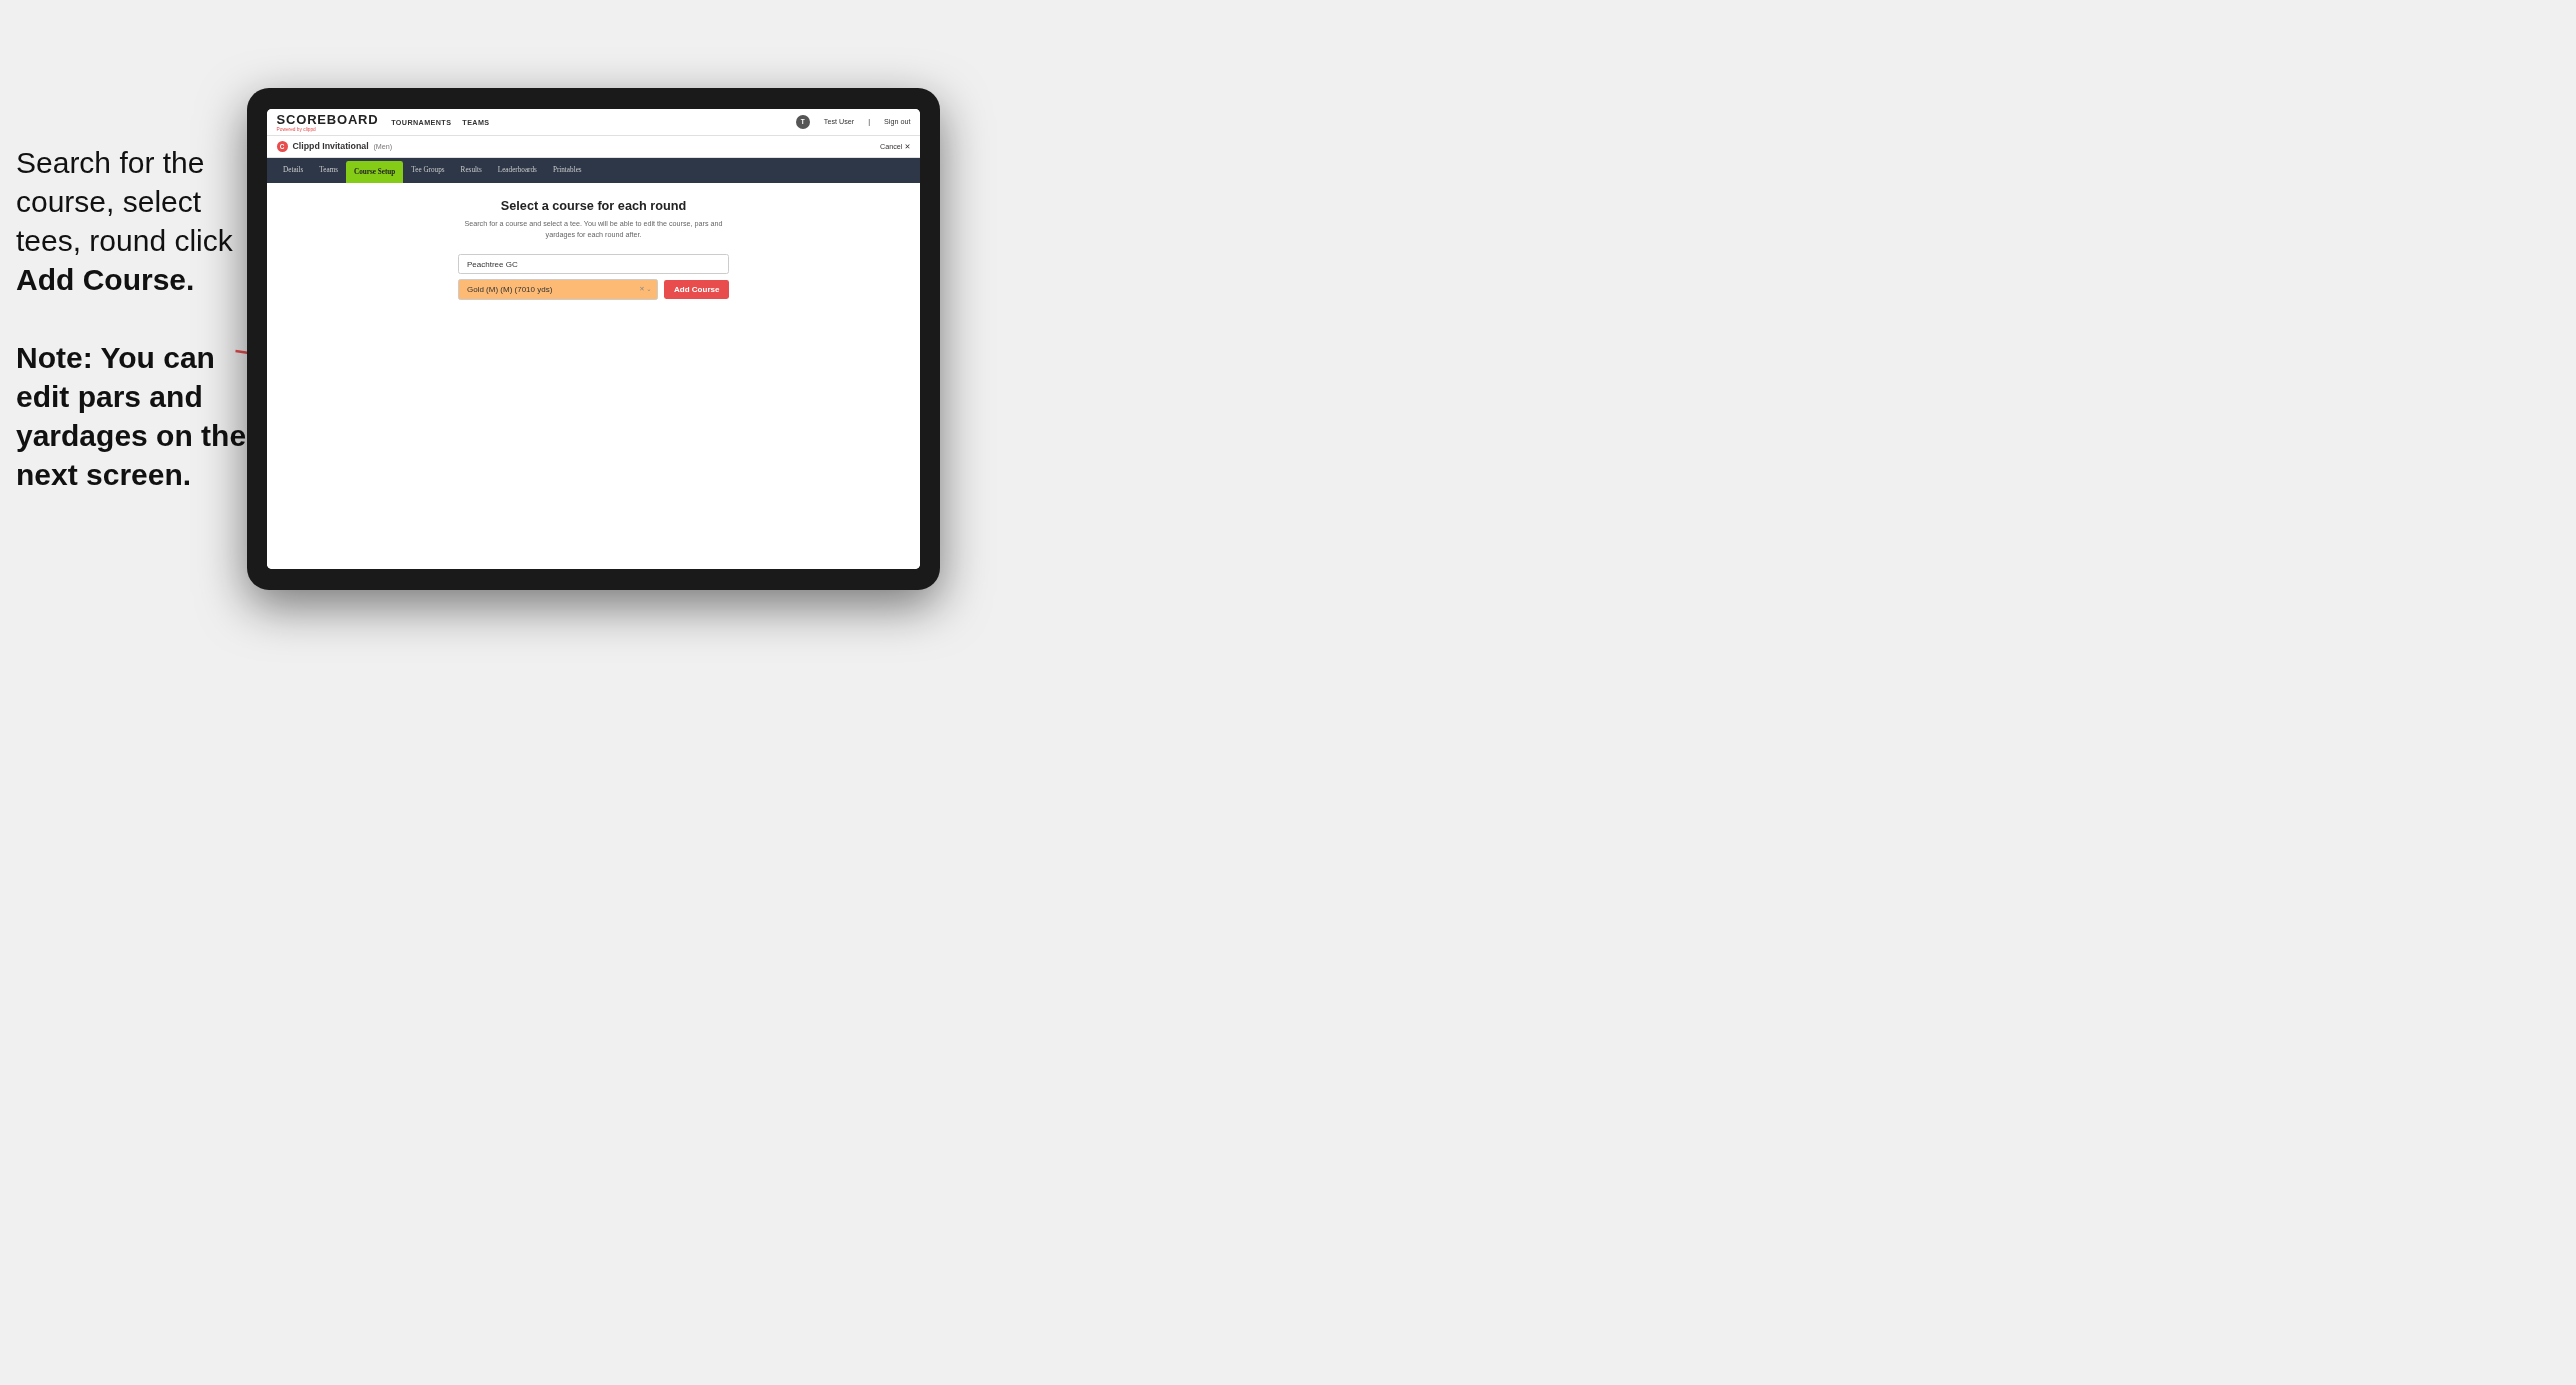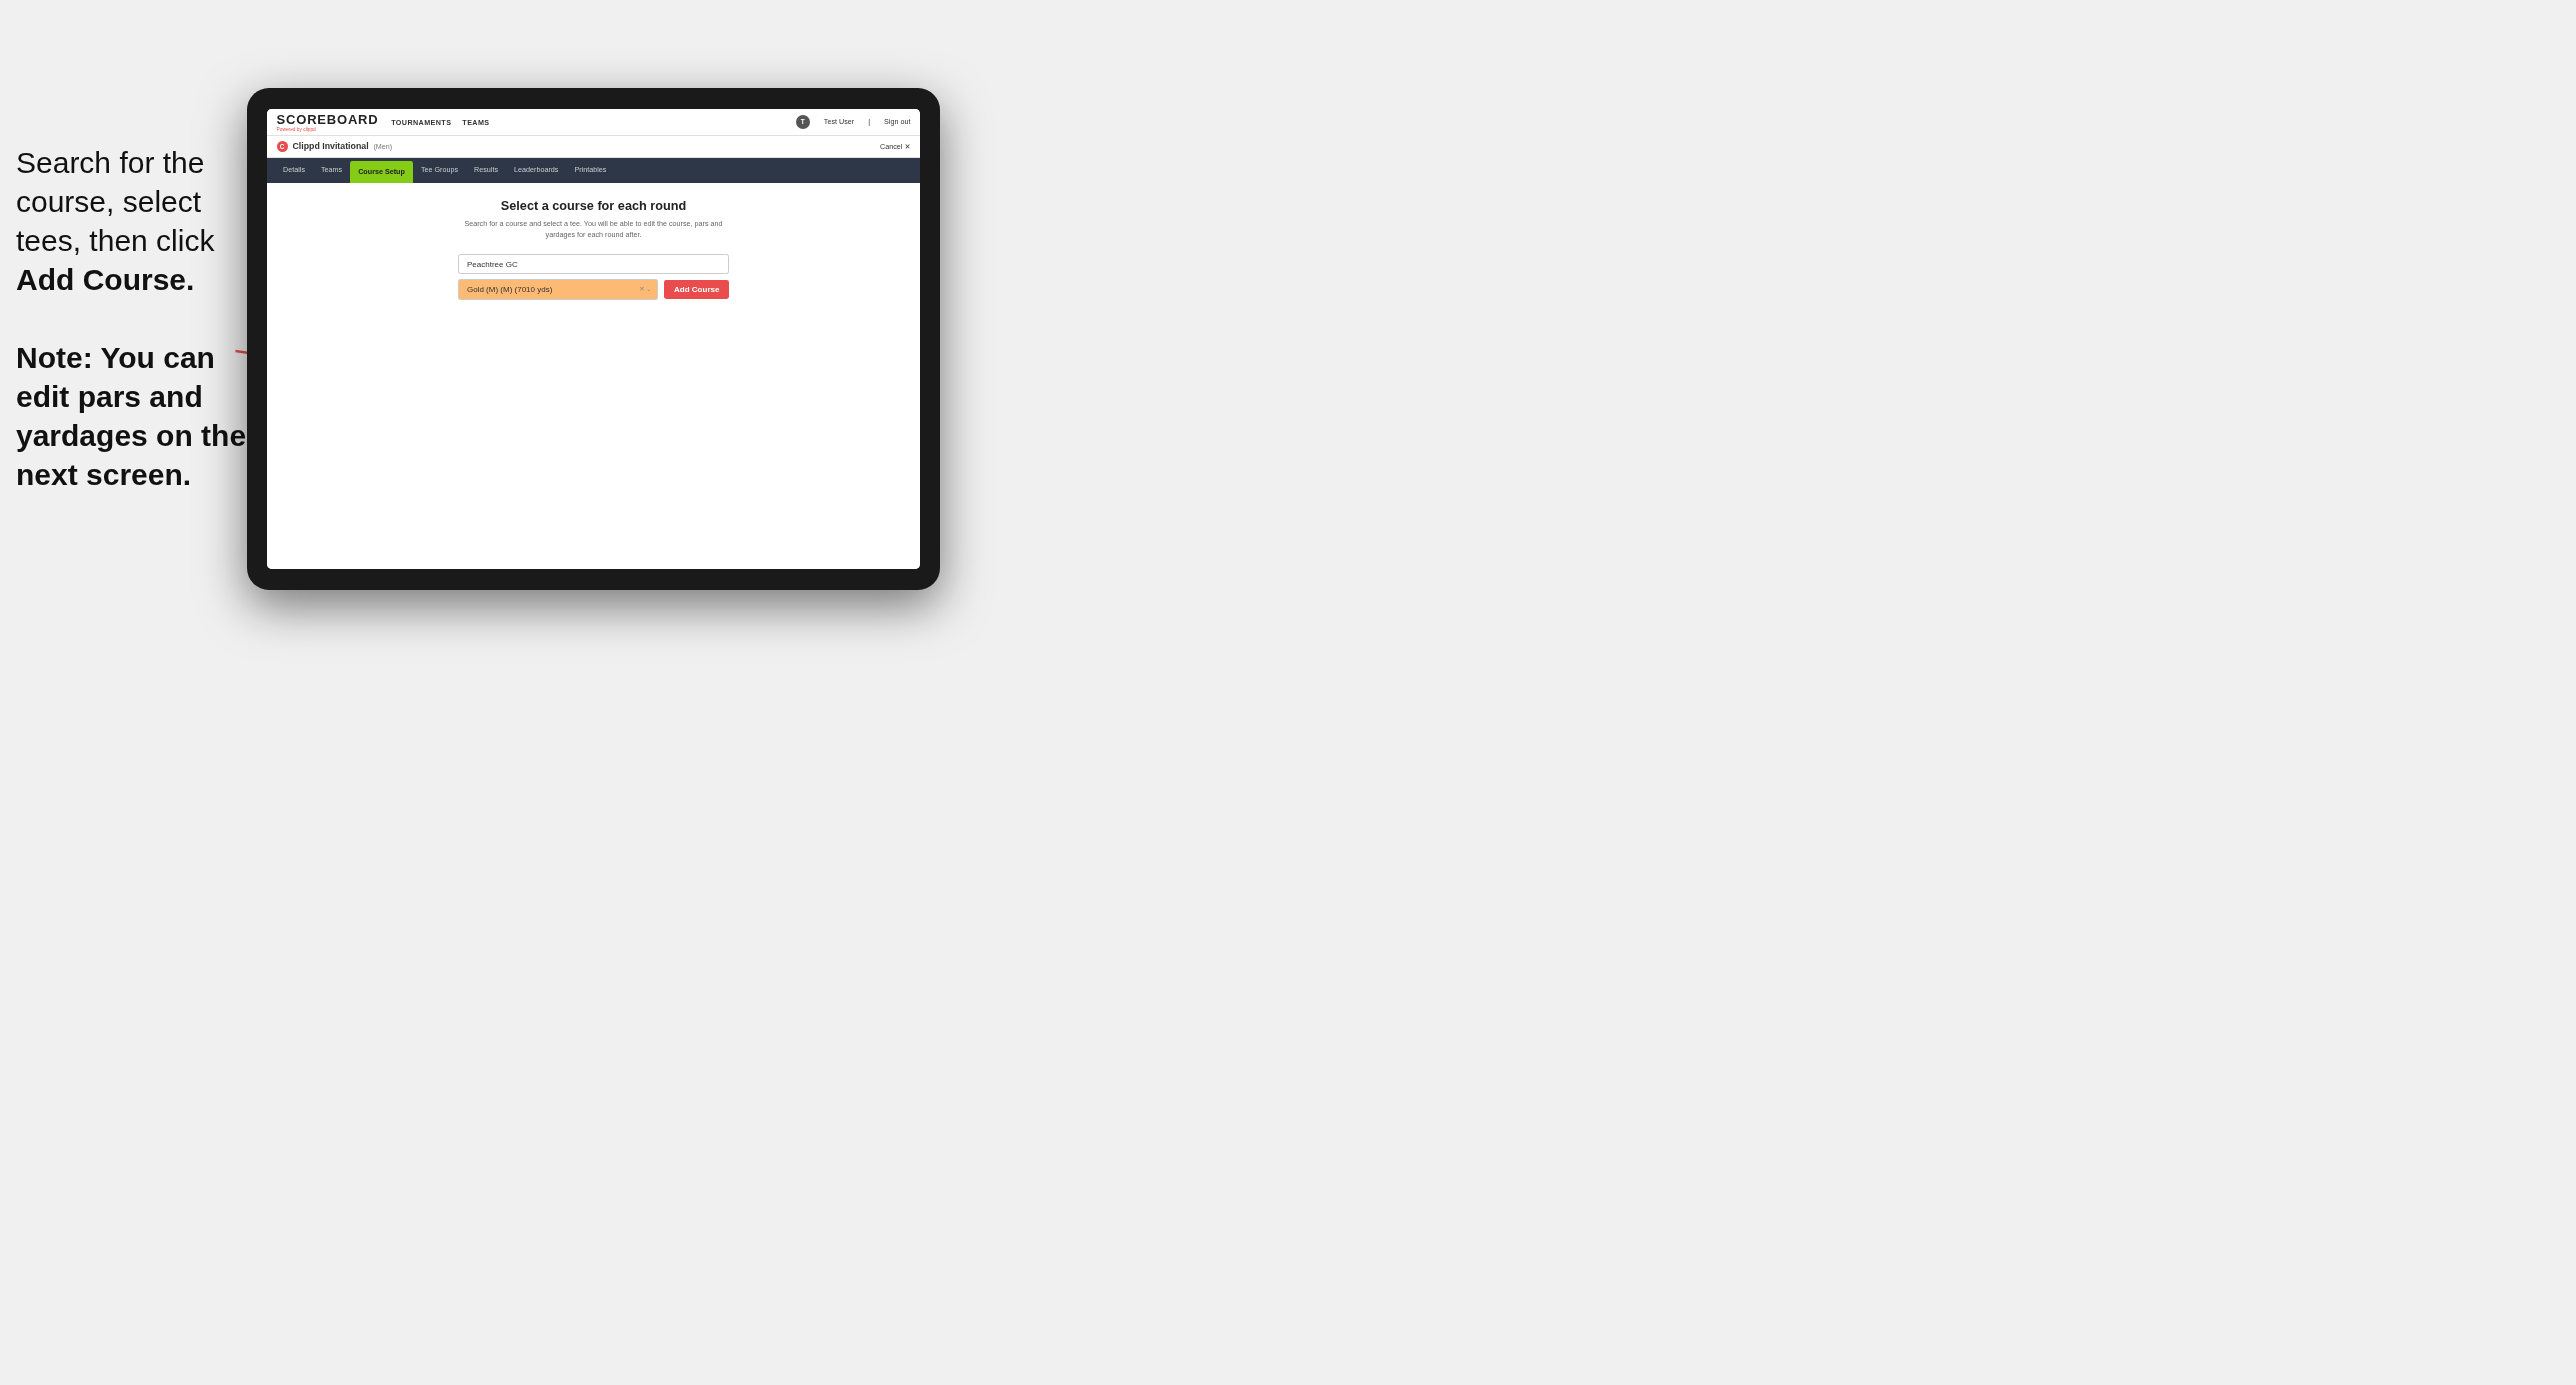--- a/index.html
+++ b/index.html
@@ -153,20 +153,21 @@
     }
 
     
     .tab-bar {
       background: #2d3748;
       display: flex;
       align-items: center;
       height: 25.5px;
       padding: 0 8px;
       flex-shrink: 0;
+      font-family: Liberation Serif, serif;
     }
     .tab-item {
       font-size: 7.2px;
       color: #ccc;
       padding: 0 8px;
       height: 100%;
       display: flex;
       align-items: center;
       cursor: pointer;
       border-bottom: 1.6px solid transparent;
@@ -283,21 +284,21 @@
       height: 143px;
       pointer-events: none;
     }
   </style>
 </head>
 <body>
 
 <div class="annotation">
   <span>Search for the</span><br>
   <span>course, select</span><br>
-  <span>tees, then click</span><br>
+  <span>tees, round click</span><br>
   <span class="bold">Add Course.</span>
   <br><br>
   <span class="bold">Note: You can</span><br>
   <span class="bold">edit pars and</span><br>
   <span class="bold">yardages on the</span><br>
   <span class="bold">next screen.</span>
 </div>
 
 <svg class="arrow-svg" viewBox="0 0 380 180">
   <defs>

